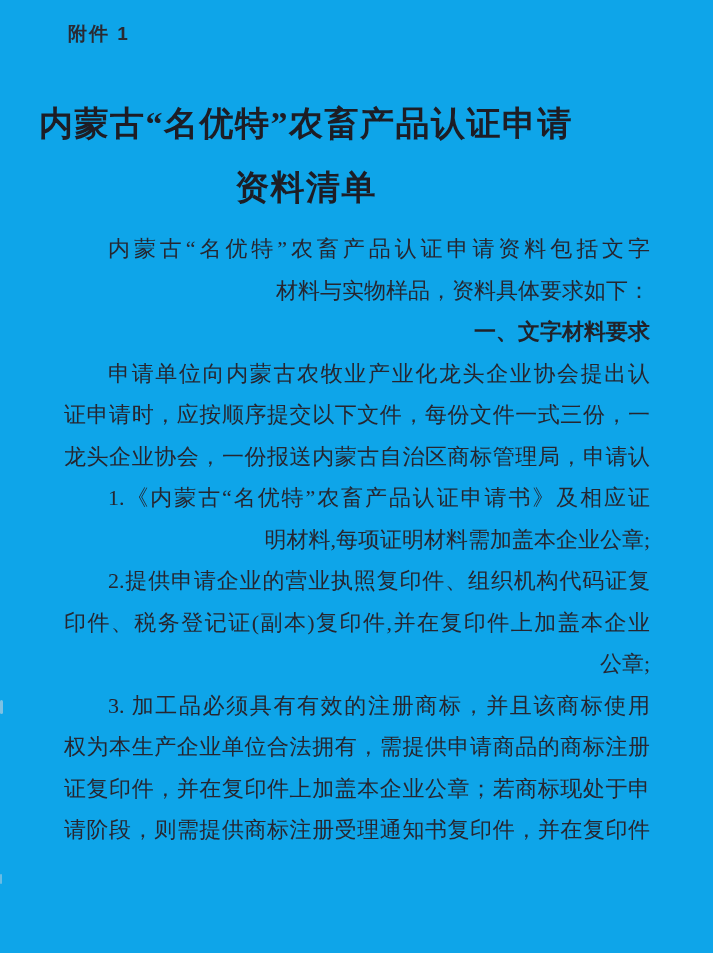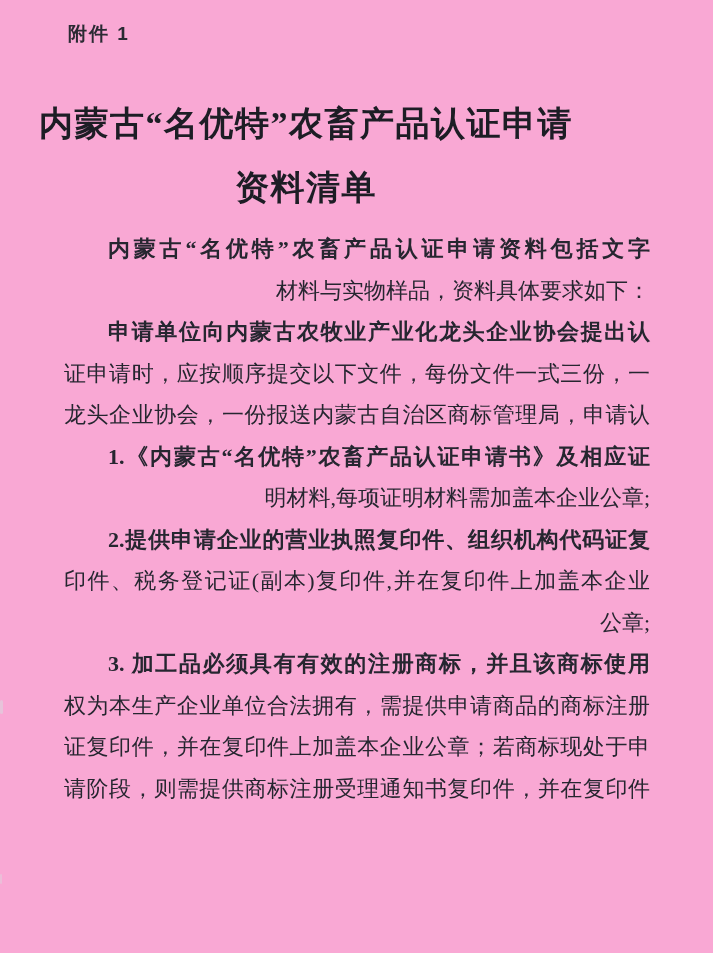--- a/index.html
+++ b/index.html
@@ -4,21 +4,21 @@
 <style>
   html, body {
     margin: 0;
     padding: 0;
     background: #ffffff;
   }
   .page {
     position: relative;
     width: 713px;
     height: 953px;
-    background: #f9a8d4;
+    background: #0ea5e9;
     overflow: hidden;
     font-family: "Liberation Serif", "DejaVu Serif", serif;
   }
   .attachment {
     position: absolute;
     top: 21px;
     left: 68px;
     font-family: "Liberation Sans", "DejaVu Sans", sans-serif;
     font-size: 19px;
     font-weight: 600;
@@ -54,21 +54,20 @@
     white-space: nowrap;
     text-align: right;
   }
   .ln.j {
     white-space: normal;
     text-align: justify;
     text-align-last: justify;
   }
   .ln.in {
     text-indent: 2em;
-    font-weight: bold;
   }
   .ln.hd {
     font-family: "Liberation Sans", "DejaVu Sans", sans-serif;
     font-weight: 700;
     color: #222229;
   }
   
   .artifact {
     position: absolute;
     background: #d9d9de;
@@ -86,20 +85,21 @@
   <h1 class="title">
     <span class="title-line">内蒙古“名优特”农畜产品认证申请</span>
     <span class="title-line">资料清单</span>
   </h1>
 
   <div class="body-text">
 
     <div class="ln in j">内蒙古“名优特”农畜产品认证申请资料包括文字</div>
     <div class="ln">材料与实物样品，资料具体要求如下：</div>
 
+    <div class="ln in hd">一、文字材料要求</div>
 
     <div class="ln in j">申请单位向内蒙古农牧业产业化龙头企业协会提出认</div>
     <div class="ln j">证申请时，应按顺序提交以下文件，每份文件一式三份，一</div>
     <div class="ln j">龙头企业协会，一份报送内蒙古自治区商标管理局，申请认</div>
 
     <div class="ln in j">1.《内蒙古“名优特”农畜产品认证申请书》及相应证</div>
     <div class="ln">明材料,每项证明材料需加盖本企业公章;</div>
 
     <div class="ln in j">2.提供申请企业的营业执照复印件、组织机构代码证复</div>
     <div class="ln j">印件、税务登记证(副本)复印件,并在复印件上加盖本企业</div>

